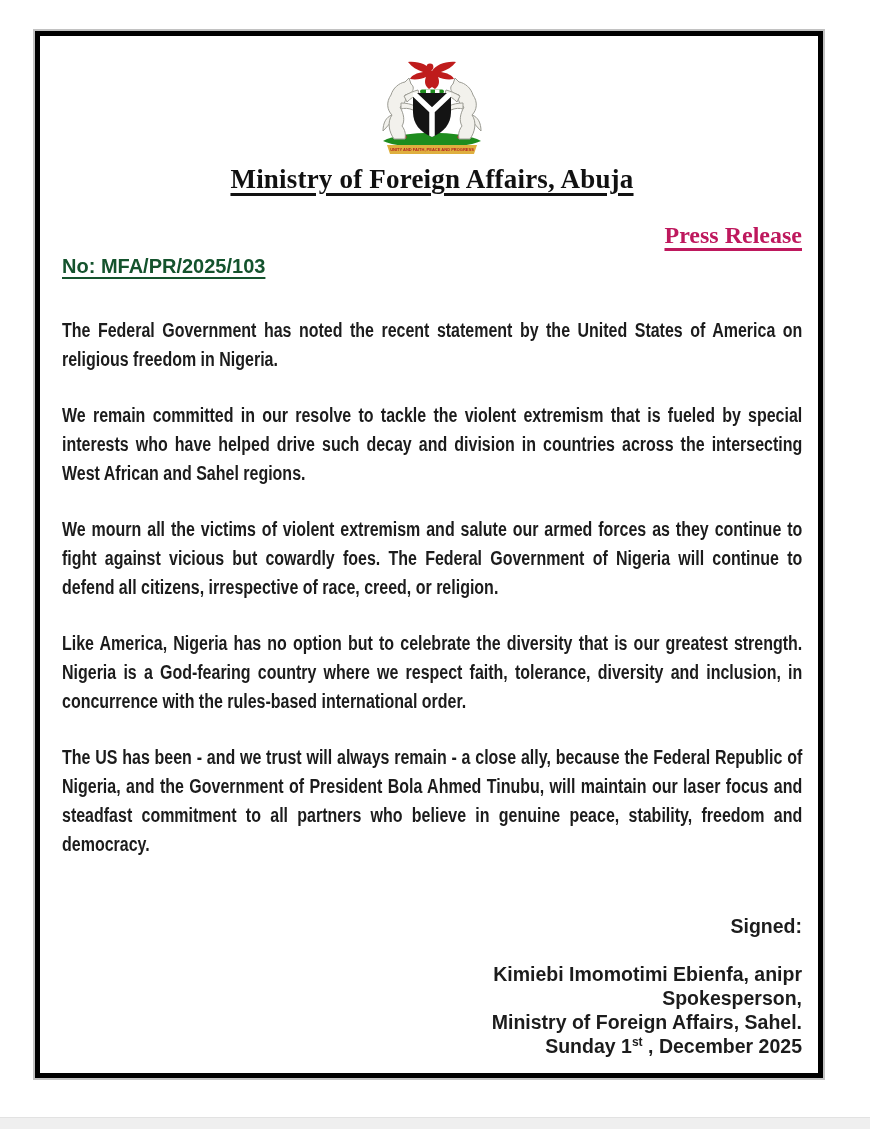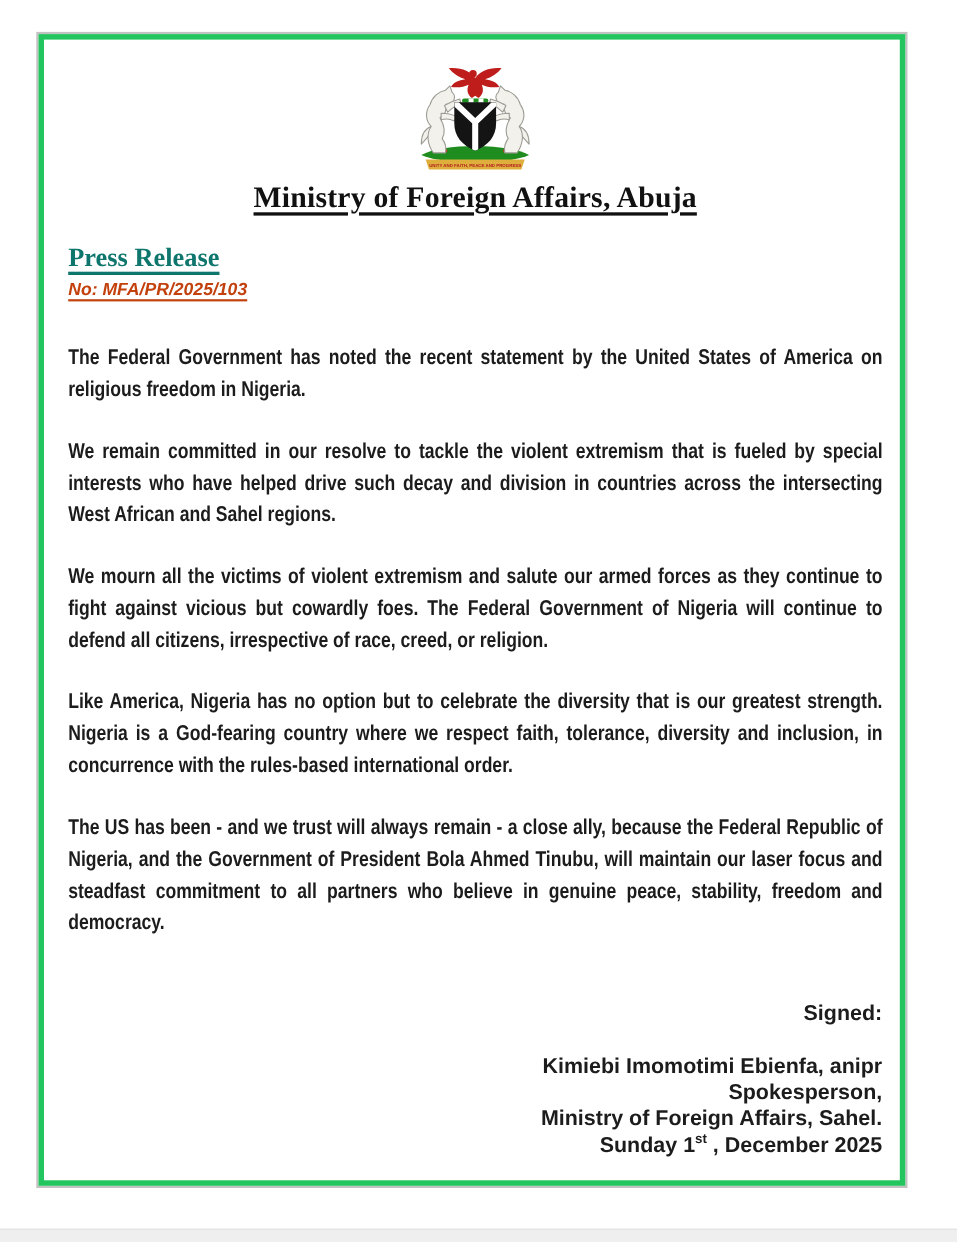--- a/index.html
+++ b/index.html
@@ -14,21 +14,21 @@
     overflow: hidden;
     font-family: "Liberation Sans", sans-serif;
     color: #1c1c1c;
   }
   .doc-frame {
     position: absolute;
     left: 35px;
     top: 31px;
     width: 788px;
     height: 1047px;
-    border: 5px solid #22c55e;
+    border: 5px solid #000000;
     box-shadow: 0 0 0 2px #c2c2c2;
     background: #ffffff;
     box-sizing: border-box;
     overflow: hidden;
   }
   .doc-content {
     padding: 20px 16px 0 22px;
   }
   .coa {
     display: block;
@@ -43,38 +43,37 @@
     font-weight: 700;
     font-size: 27px;
     letter-spacing: 0.2px;
     text-decoration: underline;
     text-decoration-thickness: 2.5px;
     text-underline-offset: 5px;
     color: #111111;
   }
   .press-release {
     margin: 27px 0 0 0;
-    text-align: left;
+    text-align: right;
     font-family: "Liberation Serif", serif;
     font-weight: 700;
     font-size: 24px;
     text-decoration: underline;
     text-decoration-thickness: 2.5px;
     text-underline-offset: 5px;
-    color: #0f766e;
+    color: #be185d;
   }
   .ref-no {
     margin: 6px 0 0 0;
     font-weight: 700;
-    font-style: italic;
-    font-size: 16px;
+    font-size: 20px;
     text-decoration: underline;
     text-decoration-thickness: 2px;
     text-underline-offset: 4px;
-    color: #c2410c;
+    color: #14532d;
   }
   .body-text p {
     font-weight: 700;
     font-size: 19.5px;
     line-height: 29px;
     text-align: justify;
     color: #1c1c1c;
     margin: 27px 0 0 0;
     
     width: 122%;

